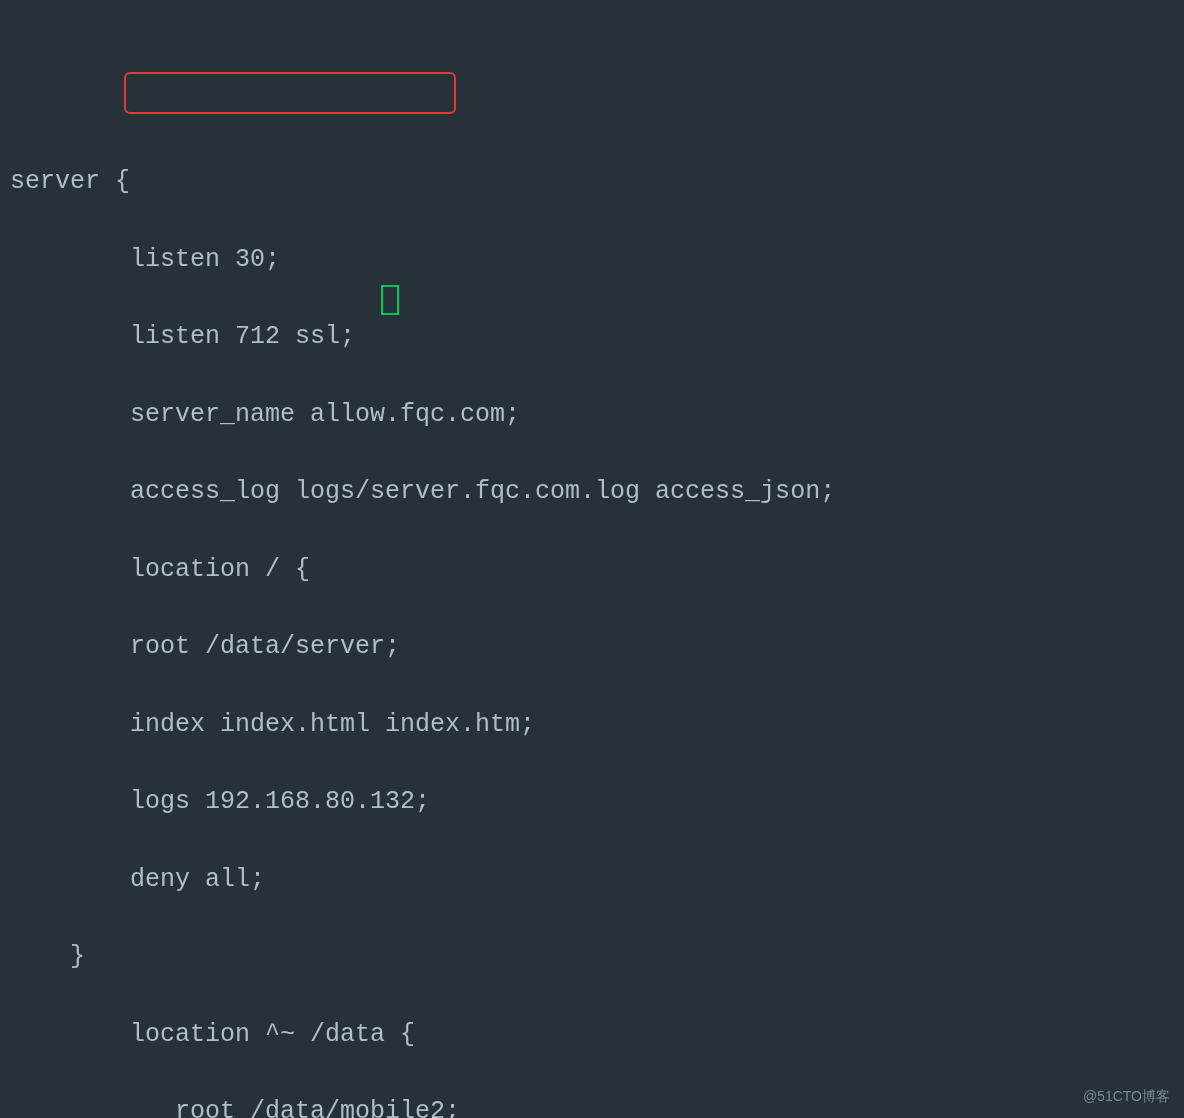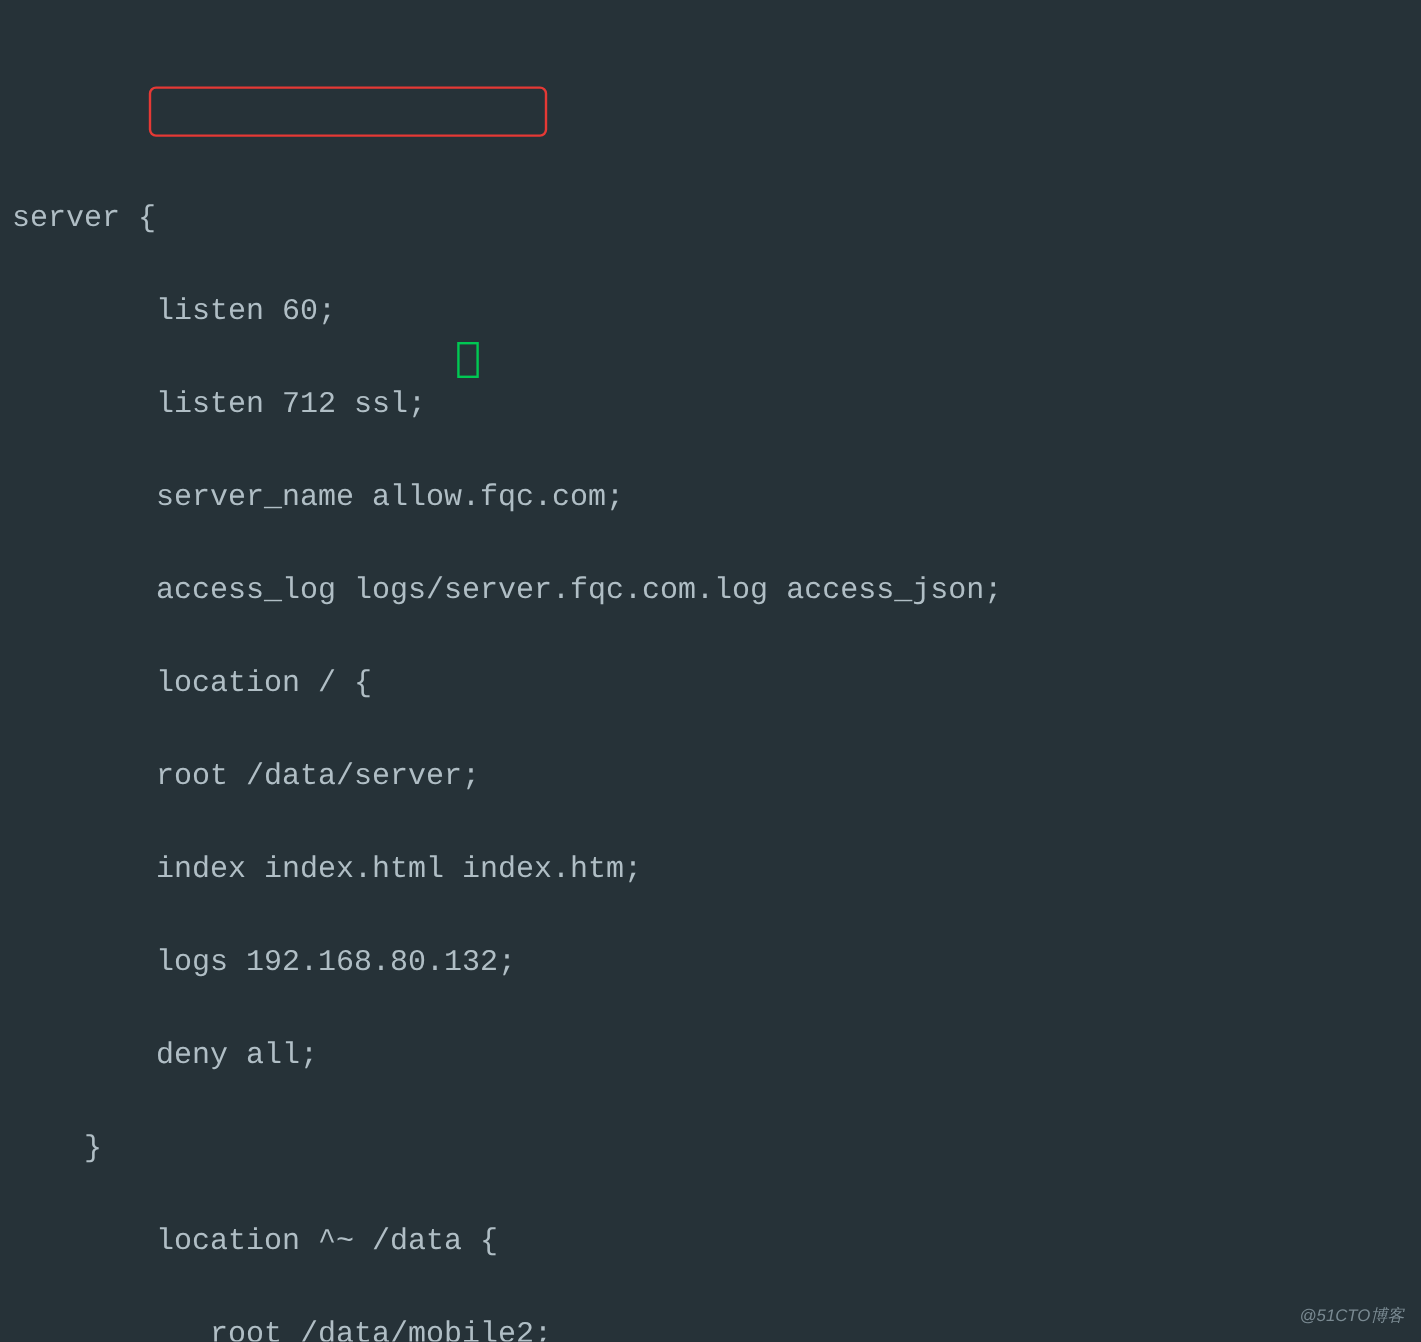--- a/index.html
+++ b/index.html
@@ -36,30 +36,29 @@
     pointer-events: none;
   }
   .watermark {
     position: absolute;
     right: 14px;
     bottom: 10px;
     color: #7a8a92;
     font-size: 14px;
     font-family: sans-serif;
     white-space: nowrap;
-    font-style: italic;
   }
 </style>
 </head>
 <body>
 
 
 
 <span class="line">server {</span>
-<span class="line">        listen 60;</span>
+<span class="line">        listen 30;</span>
 <span class="line">        listen 712 ssl;</span>
 <span class="line">        server_name allow.fqc.com;</span>
 <span class="line">        access_log logs/server.fqc.com.log access_json;</span>
 <span class="line">        location / {</span>
 <span class="line">        root /data/server;</span>
 <span class="line">        index index.html index.htm;</span>
 <span class="line">        logs 192.168.80.132;</span>
 <span class="line">        deny all;</span>
 <span class="line">    }</span>
 <span class="line">        location ^~ /data {</span>

